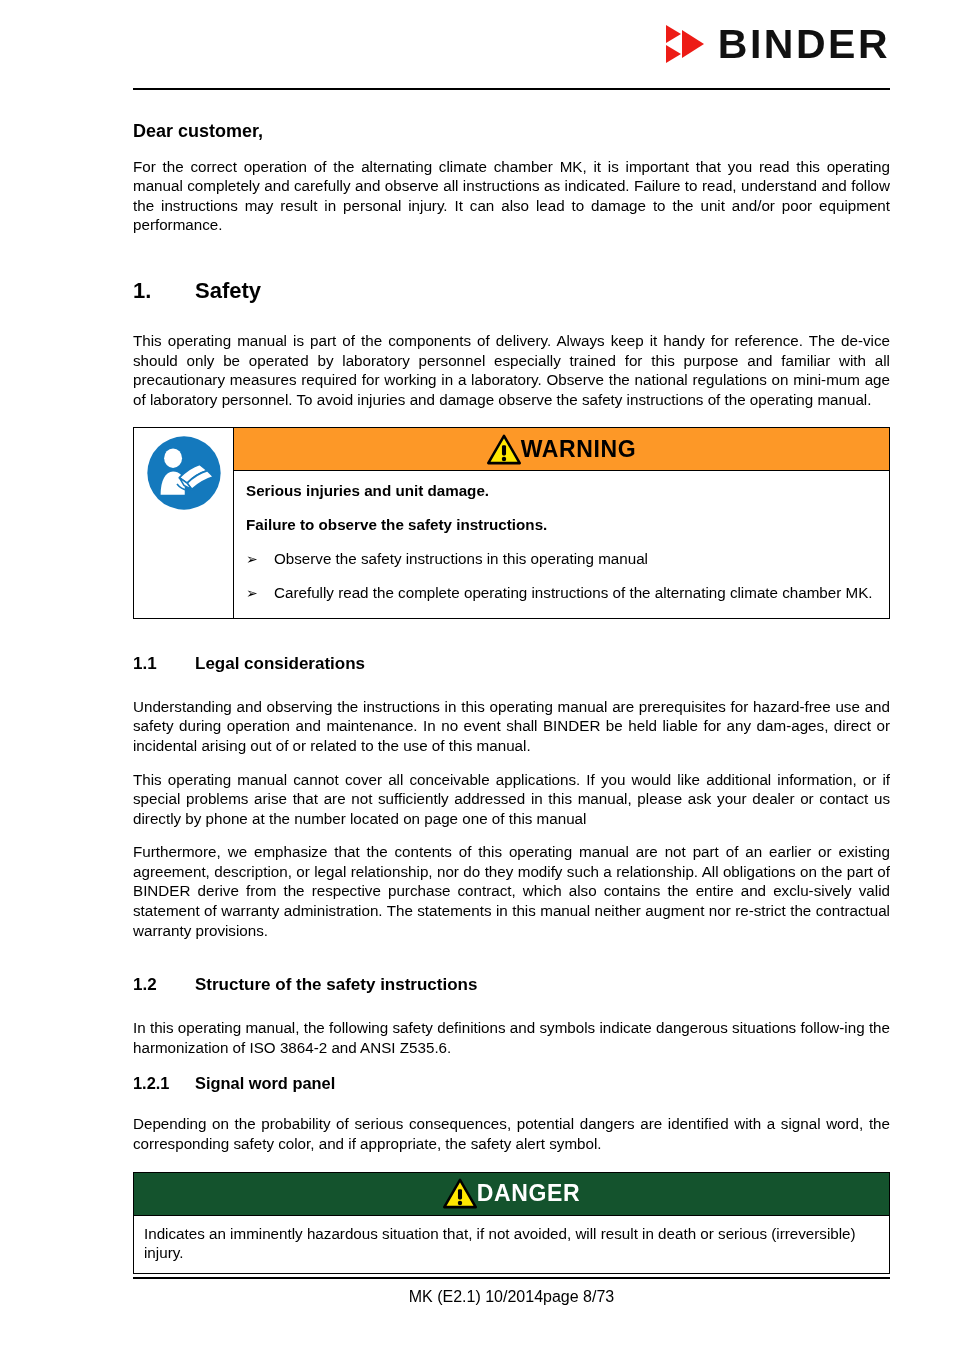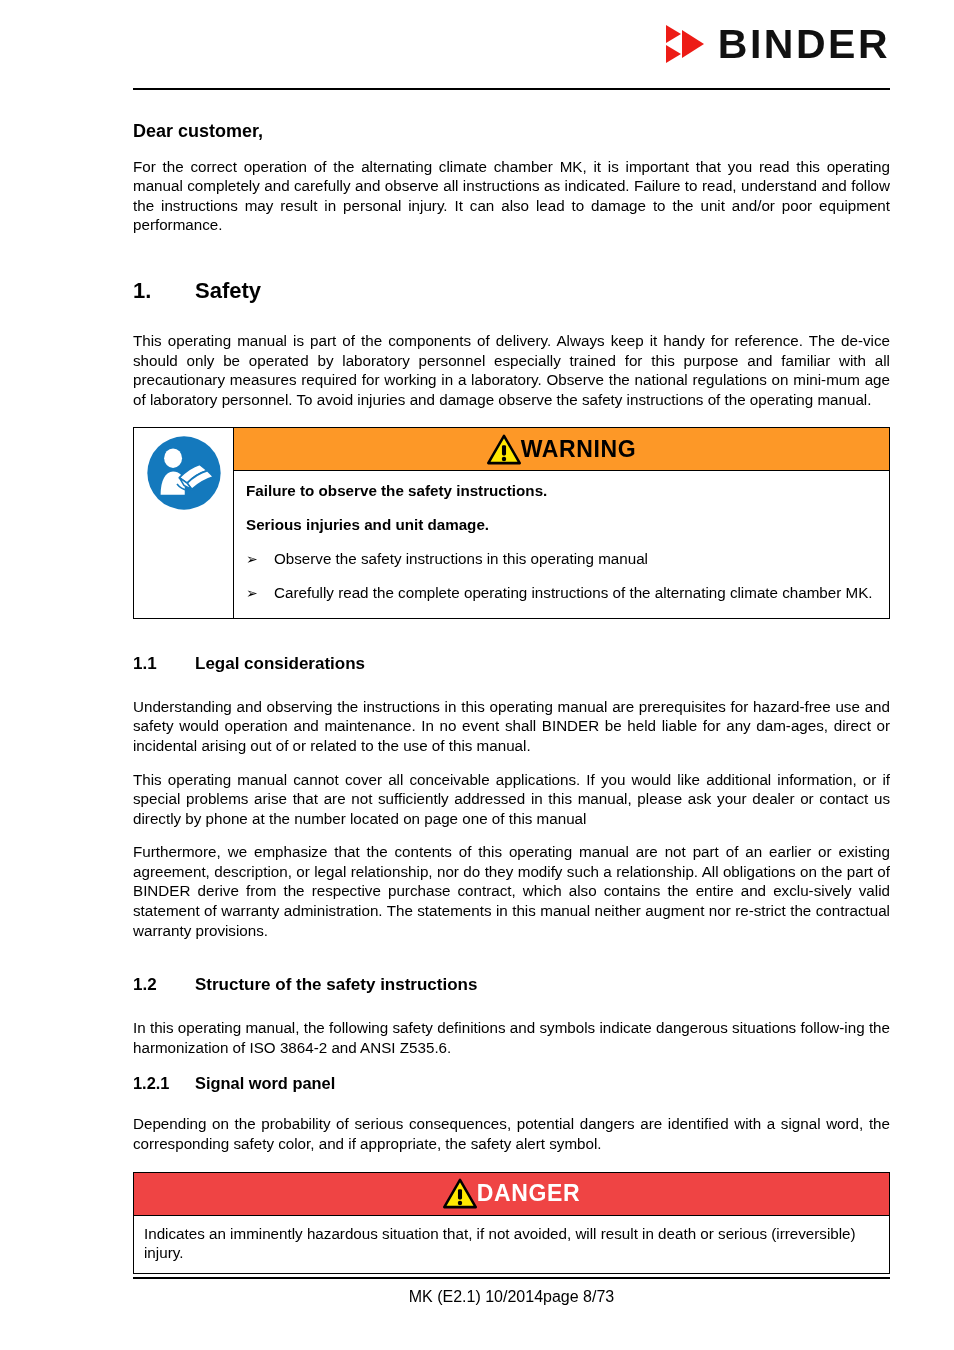--- a/index.html
+++ b/index.html
@@ -154,21 +154,21 @@
   }
   .signal-bar {
     height: 43px;
     display: flex;
     align-items: center;
     justify-content: center;
     border-bottom: 1.6px solid #000000;
     box-sizing: border-box;
   }
   .signal-bar.warning { background: #fd9827; }
-  .signal-bar.danger  { background: #ef4444; }
+  .signal-bar.danger  { background: #14532d; }
   .signal-word {
     font-size: 23px;
     font-weight: bold;
     letter-spacing: 0.6px;
     line-height: 23px;
   }
   .signal-word.on-orange { color: #000000; }
   .signal-word.on-red    { color: #ffffff; }
 
   .safety-body {
@@ -268,40 +268,40 @@
       <div class="safety-main">
         <div class="signal-bar warning">
           <svg width="34" height="31" viewBox="0 0 40 36">
             <path d="M20 2 L38.5 34 L1.5 34 Z" fill="#ffe800" stroke="#000000" stroke-width="3" stroke-linejoin="round"></path>
             <rect x="17.6" y="13" width="4.8" height="12" rx="1.6" fill="#000000"></rect>
             <circle cx="20" cy="29.2" r="2.6" fill="#000000"></circle>
           </svg>
           <span class="signal-word on-orange">WARNING</span>
         </div>
         <div class="safety-body">
+          <p class="safety-line bold">Serious injuries and unit damage.</p>
           <p class="safety-line bold">Failure to observe the safety instructions.</p>
-          <p class="safety-line bold">Serious injuries and unit damage.</p>
           <div class="safety-bullet">
             <span class="mark">➢</span>
             <span>Observe the safety instructions in this operating manual</span>
           </div>
           <div class="safety-bullet last">
             <span class="mark">➢</span>
             <span>Carefully read the complete operating instructions of the alternating climate chamber MK.</span>
           </div>
         </div>
       </div>
     </div>
 
     <h2 class="h-lvl2">
       <span class="num">1.1</span>
       <span>Legal considerations</span>
     </h2>
 
-    <p class="body-text">Understanding and observing the instructions in this operating manual are prerequisites for hazard-free use and safety would operation and maintenance. In no event shall BINDER be held liable for any dam-ages, direct or incidental arising out of or related to the use of this manual.</p>
+    <p class="body-text">Understanding and observing the instructions in this operating manual are prerequisites for hazard-free use and safety during operation and maintenance. In no event shall BINDER be held liable for any dam-ages, direct or incidental arising out of or related to the use of this manual.</p>
     <p class="body-text">This operating manual cannot cover all conceivable applications. If you would like additional information, or if special problems arise that are not sufficiently addressed in this manual, please ask your dealer or contact us directly by phone at the number located on page one of this manual</p>
     <p class="body-text last">Furthermore, we emphasize that the contents of this operating manual are not part of an earlier or existing agreement, description, or legal relationship, nor do they modify such a relationship. All obligations on the part of BINDER derive from the respective purchase contract, which also contains the entire and exclu-sively valid statement of warranty administration. The statements in this manual neither augment nor re-strict the contractual warranty provisions.</p>
 
     <h2 class="h-lvl2">
       <span class="num">1.2</span>
       <span>Structure of the safety instructions</span>
     </h2>
     <p class="body-text last">In this operating manual, the following safety definitions and symbols indicate dangerous situations follow-ing the harmonization of ISO 3864-2 and ANSI Z535.6.</p>
 
     <h3 class="h-lvl3">

